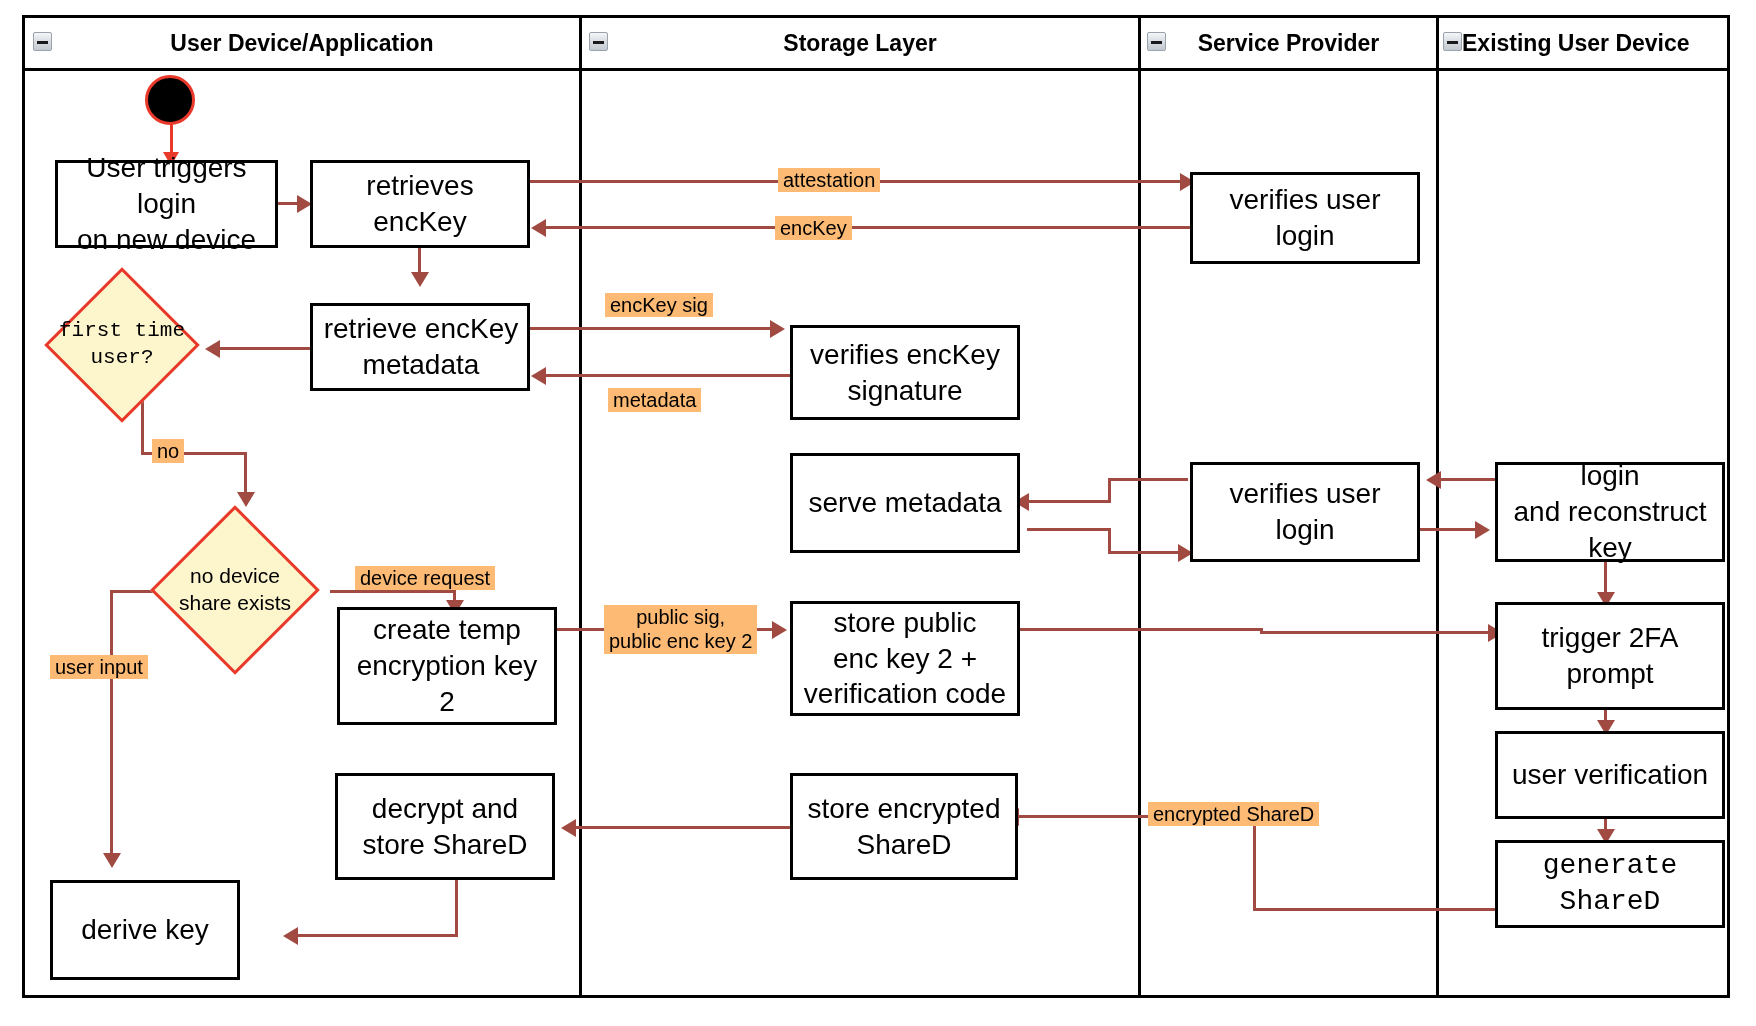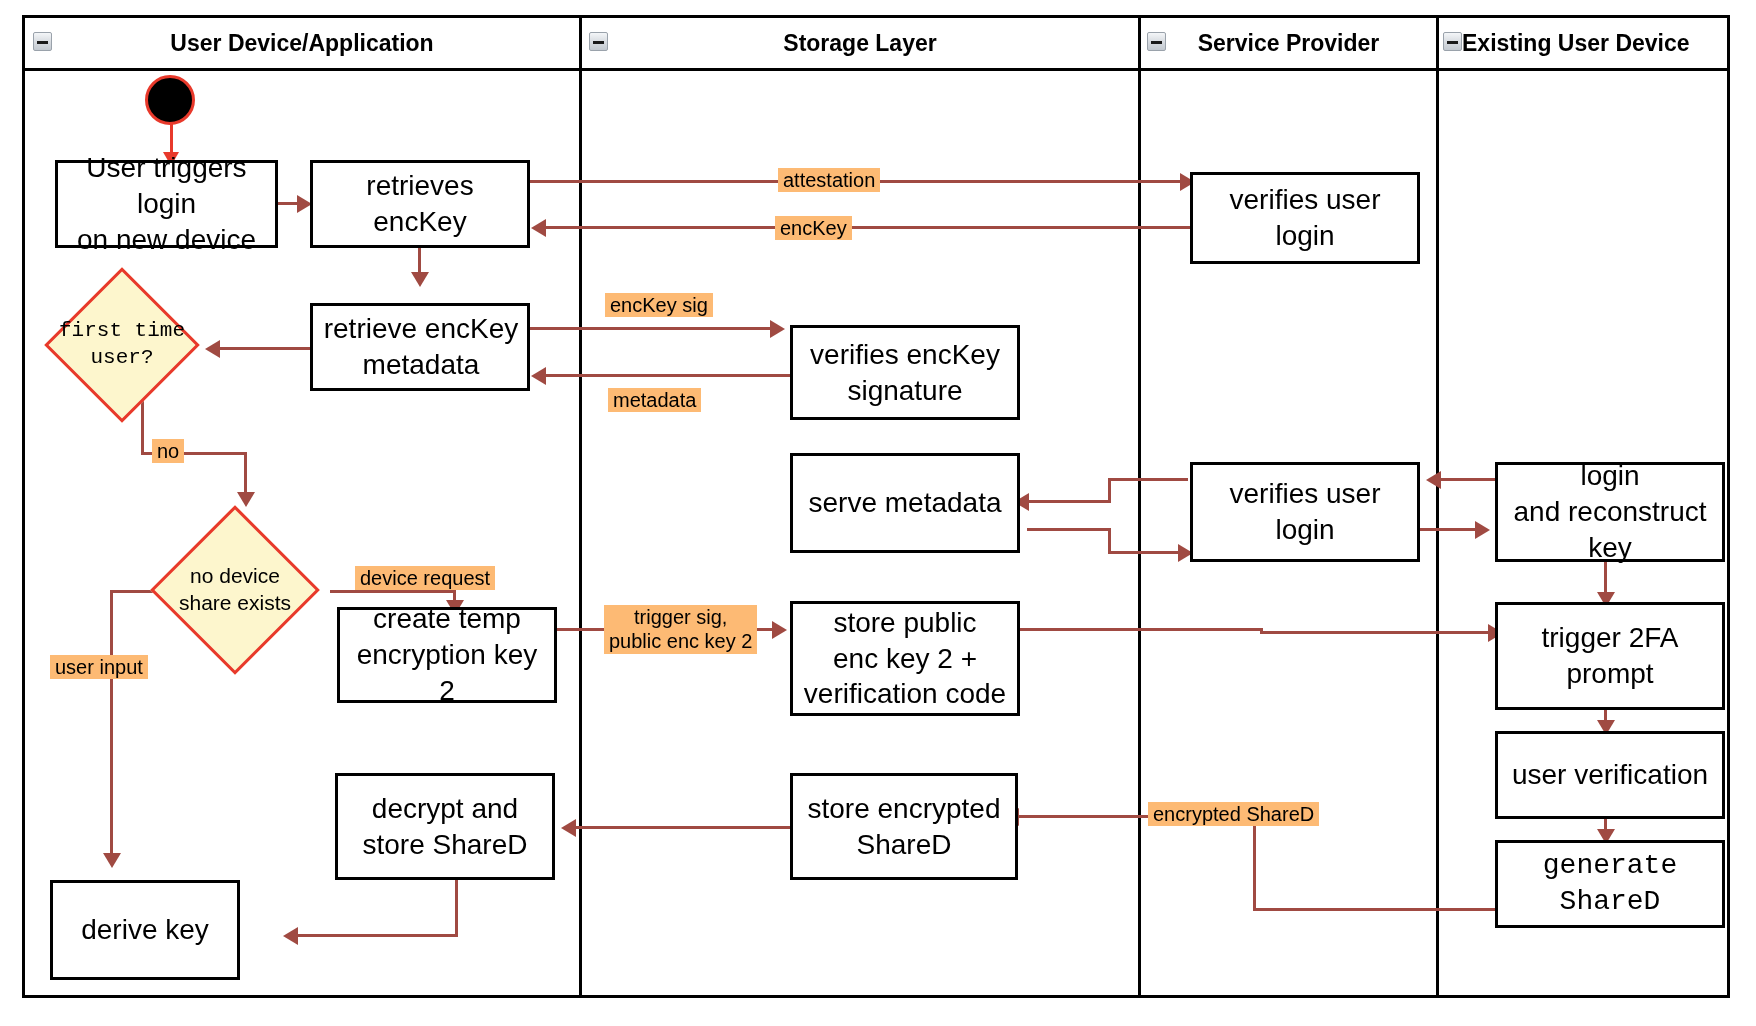--- a/index.html
+++ b/index.html
@@ -116,21 +116,21 @@
   <div class="edge-label" style="left:355px;top:566px;">device request</div>
 
   <div class="edge h" style="left:110px;top:590px;width:48px;"></div>
   <div class="edge v" style="left:110px;top:590px;height:272px;"></div>
   <div class="arrow d" style="left:103px;top:853px;"></div>
   <div class="edge-label" style="left:50px;top:655px;">user input</div>
 
   <div class="edge h" style="left:557px;top:628px;width:225px;"></div>
   <div class="arrow r" style="left:772px;top:621px;"></div>
   <div class="edge-label edge-label-2line" style="left:604px;top:605px;">
-    <div>trigger sig,</div>
+    <div>public sig,</div>
     <div>public enc key 2</div>
   </div>
 
   <div class="edge h" style="left:1108px;top:478px;width:80px;"></div>
   <div class="edge v" style="left:1108px;top:478px;height:25px;"></div>
   <div class="edge h" style="left:1028px;top:500px;width:82px;"></div>
   <div class="arrow l" style="left:1014px;top:493px;"></div>
 
   <div class="edge h" style="left:1027px;top:528px;width:83px;"></div>
   <div class="edge v" style="left:1108px;top:528px;height:25px;"></div>
@@ -196,21 +196,21 @@
     <div class="diamond-label" style="white-space:pre-line;width:160px;left:-25px;font-family:Liberation Mono, monospace;">first time
 user?</div>
   </div>
 
   <div class="diamond-wrap" style="left:175px;top:530px;width:120px;height:120px;">
     <div class="diamond-shape"></div>
     <div class="diamond-label" style="white-space:pre-line;width:180px;left:-30px;">no device
 share exists</div>
   </div>
 
-  <div class="node" style="left:337px;top:607px;width:220px;height:96px;">
+  <div class="node" style="left:337px;top:607px;width:220px;height:118px;">
     <span style="white-space:pre-line;">create temp
 encryption key 2</span>
   </div>
 
   <div class="node" style="left:335px;top:773px;width:220px;height:107px;">
     <span style="white-space:pre-line;">decrypt and
 store ShareD</span>
   </div>
 
   <div class="node" style="left:50px;top:880px;width:190px;height:100px;">

